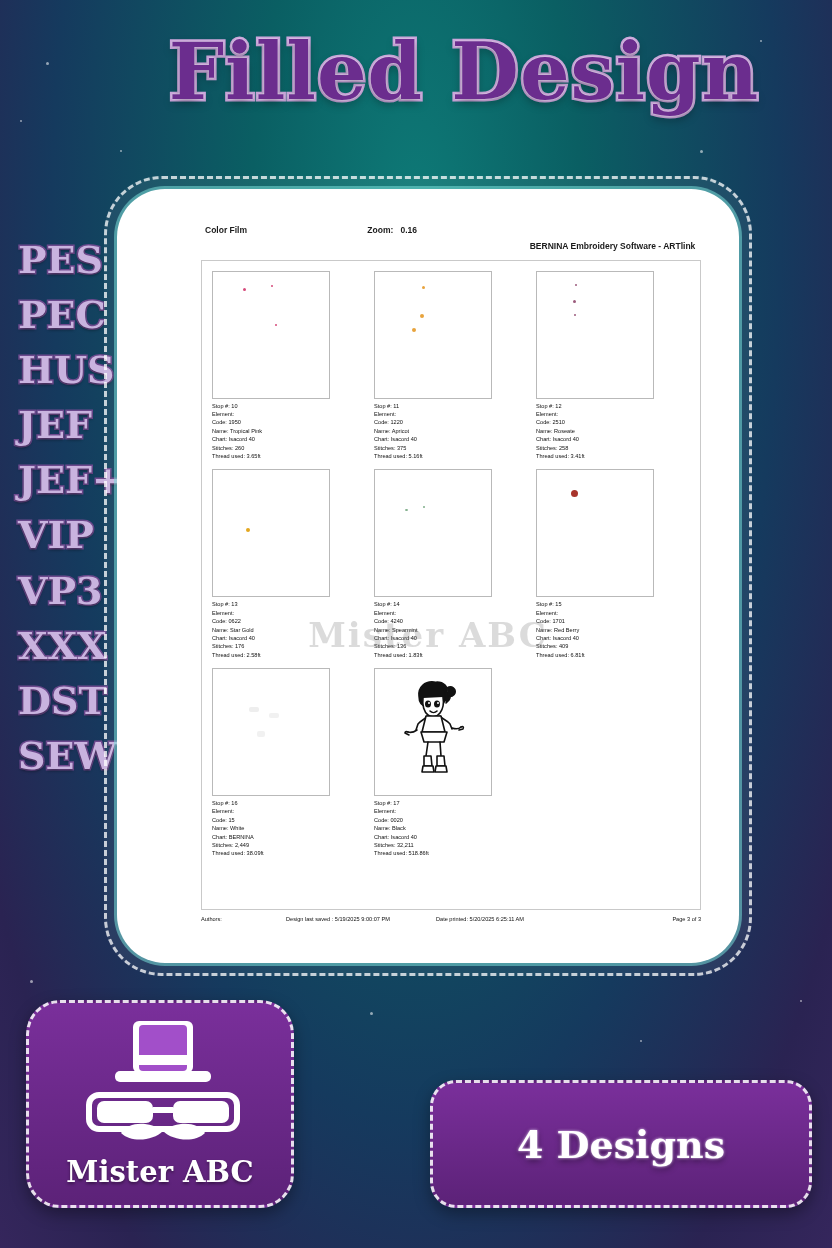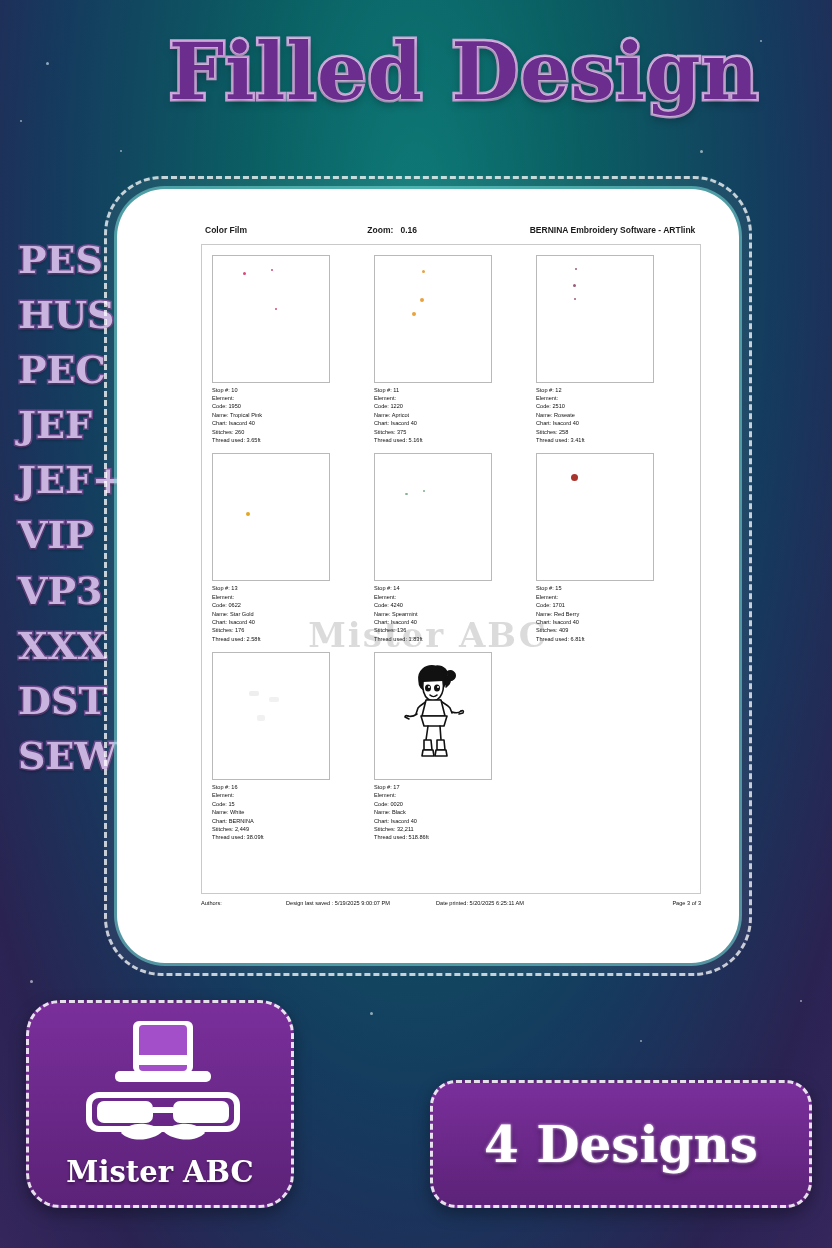--- a/index.html
+++ b/index.html
@@ -70,21 +70,21 @@
     position: absolute; left: 84px; top: 36px; width: 500px; height: 720px;
     font-family: Liberation Sans, sans-serif;
     color: #1b1b1b;
   }
   .doc-head {
     display: flex; align-items: flex-start; font-size: 8.5px; font-weight: bold;
     padding: 0 4px 8px 4px;
   }
   .doc-head .h-left { width: 33%; }
   .doc-head .h-mid { width: 33%; }
-  .doc-head .h-right { width: 34%; line-height: 1.25; }
+  .doc-head .h-right { width: 34%; line-height: 1.25; margin-top: 16px; }
 
   .doc-body {
     border: 1px solid #c9c9c9;
     height: 650px;
     padding: 10px 8px 0 8px;
   }
   .grid {
     display: flex; flex-wrap: wrap; gap: 9px 12px;
   }
   .cell { width: 150px; }
@@ -134,21 +134,21 @@
 
   .designs-box {
     position: absolute; left: 430px; top: 1080px; width: 382px; height: 128px;
     background: linear-gradient(180deg,#7a2f9b 0%, #5c2278 100%);
     border-radius: 26px;
     border: 3px dashed rgba(255,255,255,.85);
     box-shadow: 0 6px 16px rgba(0,0,0,.35);
     display: flex; align-items: center; justify-content: center;
   }
   .designs-text {
-    font-family: "DejaVu Serif", serif; font-weight: bold; font-size: 50px;
+    font-family: "DejaVu Serif", serif; font-weight: bold; font-size: 38px;
     color: #ffffff;
     text-shadow: 0 0 3px #e6c9f5, 0 3px 6px rgba(0,0,0,.45);
   }
 </style>
 </head>
 <body>
 
 <div class="sparkle" style="left:46px;top:62px;width:3px;height:3px;"></div>
 <div class="sparkle" style="left:760px;top:40px;width:2px;height:2px;"></div>
 <div class="sparkle" style="left:700px;top:150px;width:3px;height:3px;"></div>
@@ -158,22 +158,22 @@
 <div class="sparkle" style="left:800px;top:1000px;width:2px;height:2px;"></div>
 <div class="sparkle" style="left:640px;top:1040px;width:2px;height:2px;"></div>
 <div class="sparkle" style="left:20px;top:120px;width:2px;height:2px;"></div>
 
 <div class="title-wrap">
   <span class="title">Filled Design</span>
 </div>
 
 <div class="formats">
   <div class="fmt">PES</div>
+  <div class="fmt">PEC</div>
   <div class="fmt">HUS</div>
-  <div class="fmt">PEC</div>
   <div class="fmt">JEF</div>
   <div class="fmt">JEF+</div>
   <div class="fmt">VIP</div>
   <div class="fmt">VP3</div>
   <div class="fmt">XXX</div>
   <div class="fmt">DST</div>
   <div class="fmt">SEW</div>
 </div>
 
 <div class="panel-outer">

